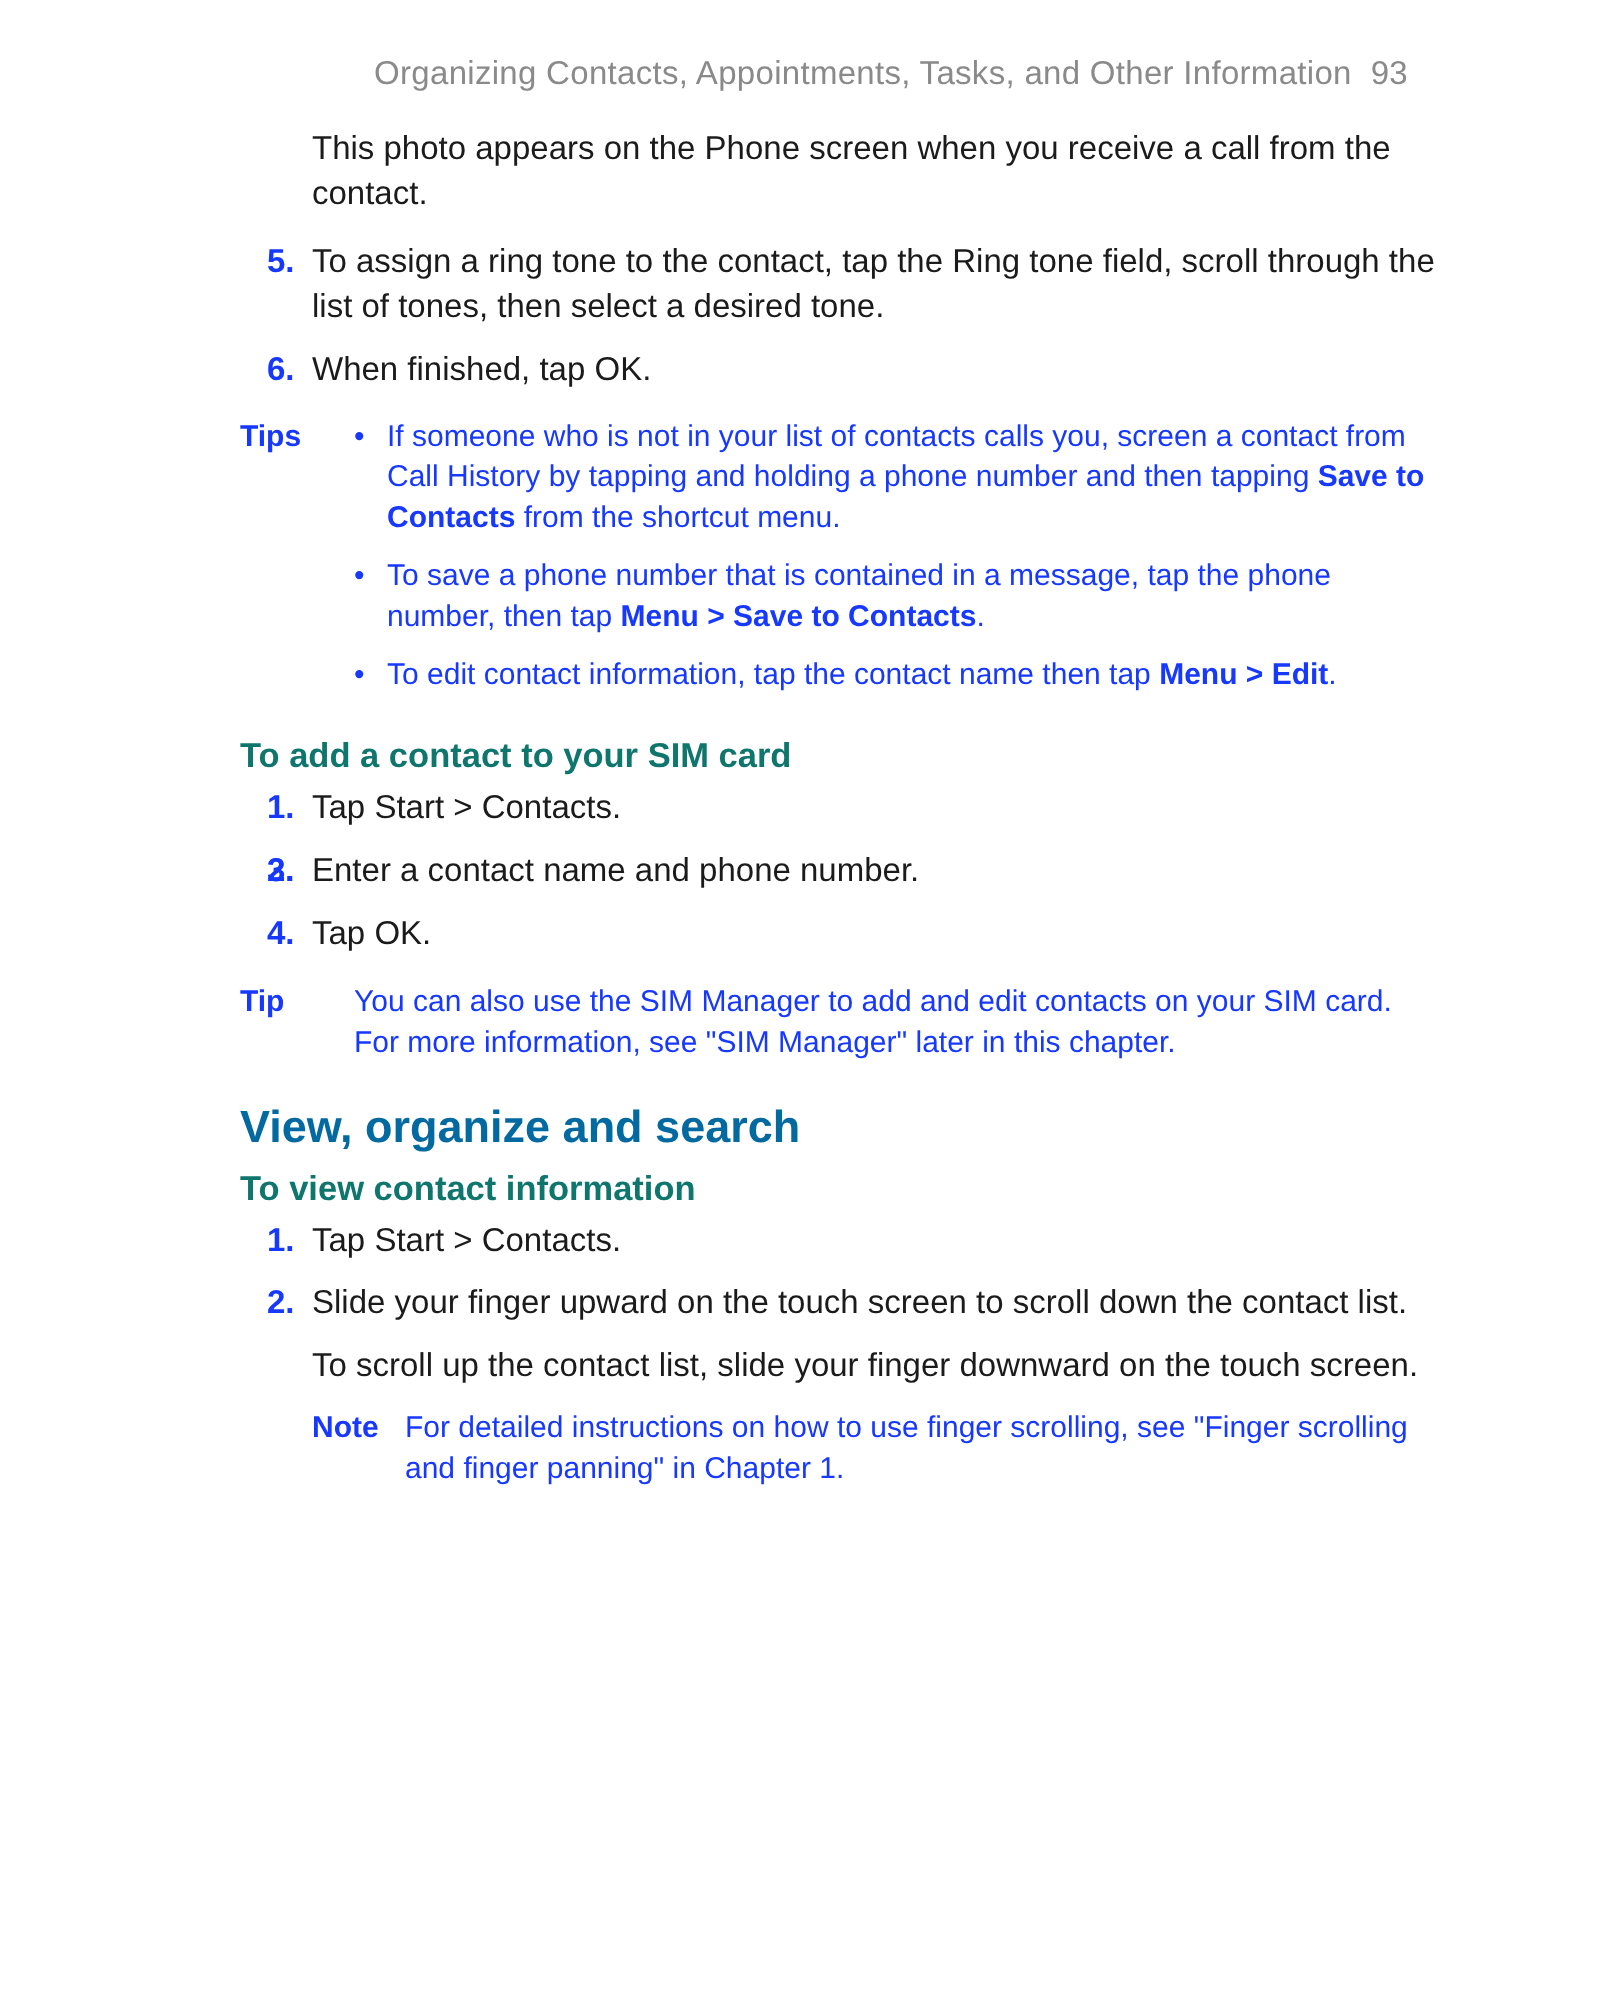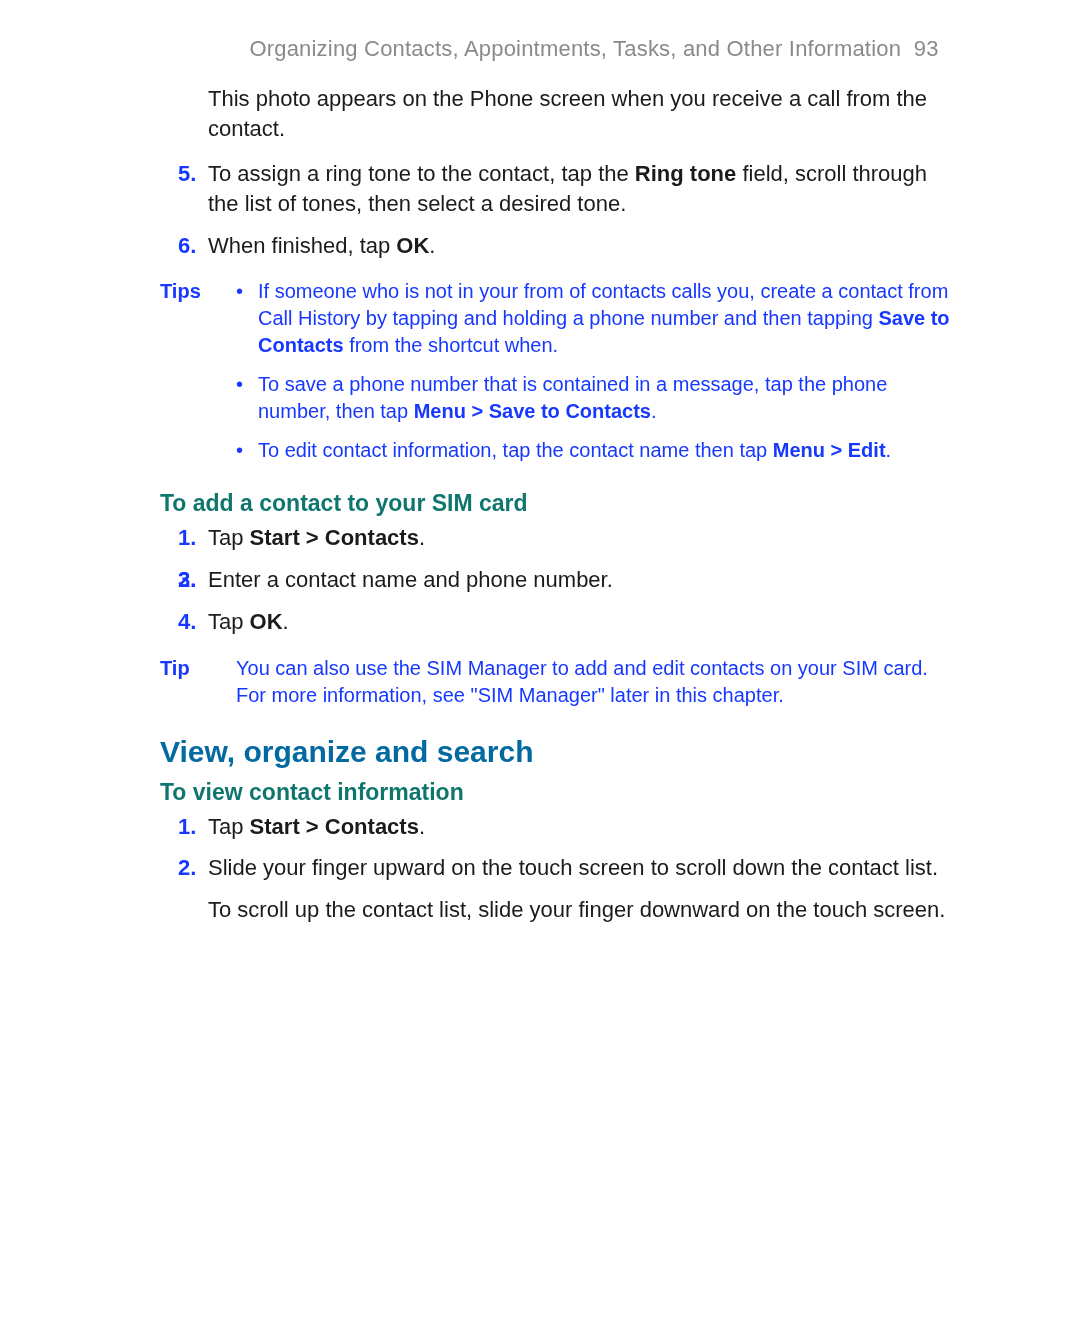--- a/index.html
+++ b/index.html
@@ -38,21 +38,21 @@
     font-size: 22px;
     line-height: 1.35;
     padding-left: 0;
   }
   ol.steps > li .num {
     position: absolute;
     left: -30px;
     font-weight: 700;
     color: #1638ff;
   }
-  .b { font-weight: 700; text-align: center; }
+  .b { font-weight: 400; text-align: center; }
 
   
   .tipblock {
     display: flex;
     margin: 18px 0 14px 0;
     font-size: 20px;
     color: #1638ff;
     line-height: 1.35;
     justify-content: space-between;
   }
@@ -141,21 +141,21 @@
       <span class="num">6.</span>
       <span><span>When finished, tap </span><span class="b">OK</span><span>.</span></span>
     </li>
   </ol>
 
   <div class="tipblock">
     <div class="tiplabel">Tips</div>
     <div class="tipcontent">
       <ul class="tipul">
         <li>
-          <span>If someone who is not in your from of contacts calls you, create a contact from Call History by tapping and holding a phone number and then tapping </span><span class="tipbold">Save to Contacts</span><span> from the shortcut when.</span>
+          <span>If someone who is not in your list of contacts calls you, screen a contact from Call History by tapping and holding a phone number and then tapping </span><span class="tipbold">Save to Contacts</span><span> from the shortcut menu.</span>
         </li>
         <li>
           <span>To save a phone number that is contained in a message, tap the phone number, then tap </span><span class="tipbold">Menu &gt; Save to Contacts</span><span>.</span>
         </li>
         <li>
           <span>To edit contact information, tap the contact name then tap </span><span class="tipbold">Menu &gt; Edit</span><span>.</span>
         </li>
       </ul>
     </div>
   </div>
@@ -193,14 +193,18 @@
       <span><span>Tap </span><span class="b">Start &gt; Contacts</span><span>.</span></span>
     </li>
     <li>
       <span class="num">2.</span>
       <span>Slide your finger upward on the touch screen to scroll down the contact list.</span>
     </li>
   </ol>
 
   <p class="para">To scroll up the contact list, slide your finger downward on the touch screen.</p>
 
+  <div class="noteblock">
+    <div class="notelabel">Note</div>
+    <div class="notetext">For detailed instructions on how to use finger scrolling, see "Finger scrolling and finger panning" in Chapter 1.</div>
+  </div>
 
 </div>
 
 </body></html>

